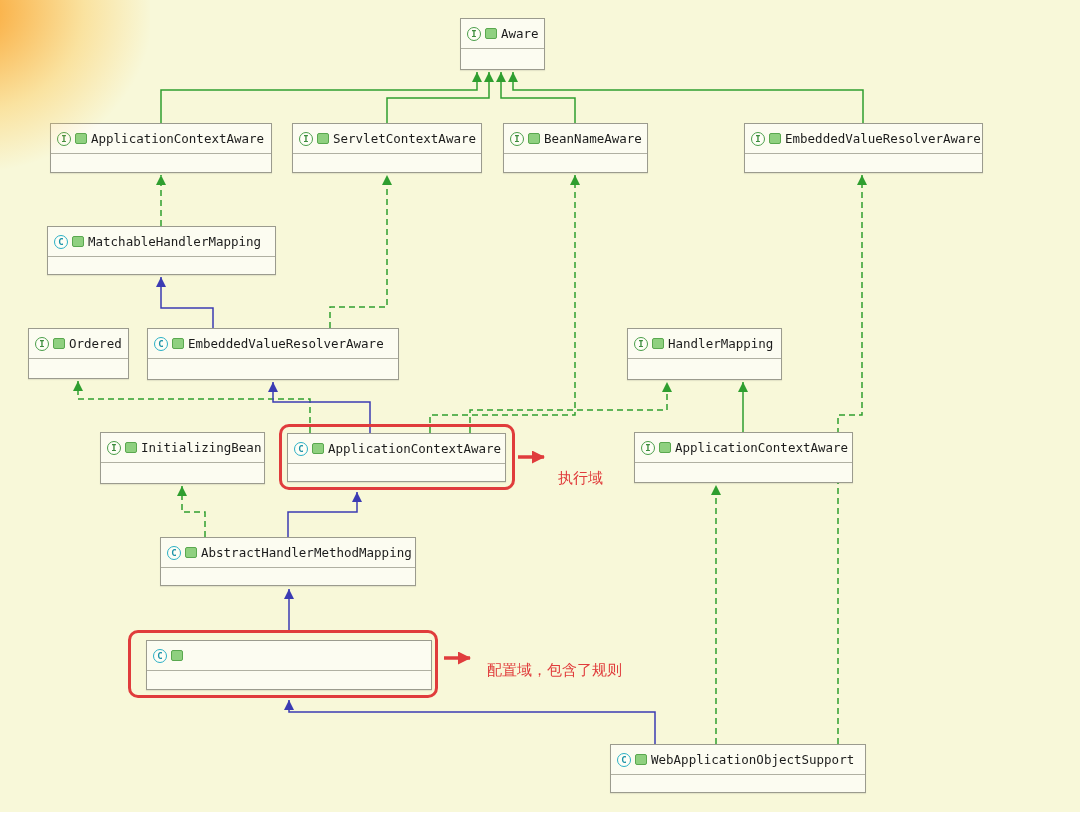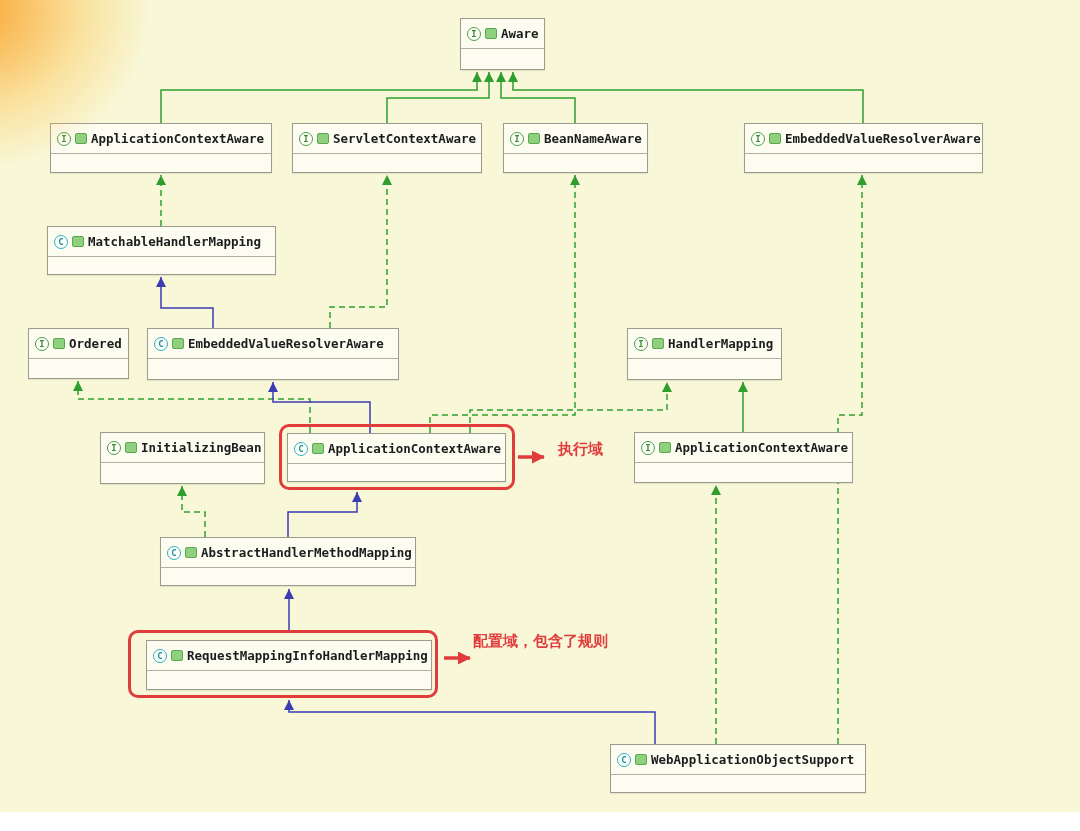--- a/index.html
+++ b/index.html
@@ -10,30 +10,30 @@
     pointer-events:none;}
   svg.edges{position:absolute;left:0;top:0;}
   .edge-g{fill:none;stroke:#2f9e2f;stroke-width:1.5;}
   .edge-b{fill:none;stroke:#3b3bb3;stroke-width:1.5;}
   .edge-r{fill:none;stroke:#e03c3c;stroke-width:3.5;}
   .dash{stroke-dasharray:6 4;}
   .node{position:absolute;background:#fcfcf1;border:1px solid #9b9b8e;box-sizing:border-box;
     display:flex;flex-direction:column;box-shadow:0 1px 1px rgba(0,0,0,.08);}
   .node-header{display:flex;align-items:center;gap:4px;padding:0 6px;height:29px;
     border-bottom:1px solid #b0b0a2;white-space:nowrap;}
-  .node-label{font-weight:bold;font-size:12.5px;color:#1c1c1c;}
+  .node-label{font-weight:normal;font-size:12.5px;color:#1c1c1c;}
   .badge{width:14px;height:14px;border-radius:50%;display:flex;align-items:center;justify-content:center;
     font-size:9px;font-weight:bold;flex:none;background:#fefef6;box-sizing:border-box;}
   .badge.iface{border:1.5px solid #4a9e4a;color:#3c8c3c;}
   .badge.cls{border:1.5px solid #2bb0c5;color:#1d93a8;}
   .mini{width:10px;height:9px;background:#8fd07f;border:1px solid #5aa84f;border-radius:2px;flex:none;}
   .node-body{flex:1;}
   .red-outline{position:absolute;border:3px solid #e03c3c;border-radius:10px;pointer-events:none;box-sizing:border-box;}
-  .anno{position:absolute;color:#e03c3c;font-weight:bold;font-size:15px;
-    font-family:"DejaVu Sans","Liberation Sans",sans-serif;white-space:nowrap;}
+  .anno{position:absolute;color:#e03c3c;font-weight:normal;font-size:15px;
+    font-family:"DejaVu Sans","Liberation Sans",sans-serif;white-space:nowrap;margin-top:29px;}
 </style>
 </head>
 <body>
 
 <div class="canvas">
 
   <svg class="edges" width="1080" height="812">
     <defs>
       <marker id="ag" markerUnits="userSpaceOnUse" markerWidth="12" markerHeight="11" refX="10" refY="5" orient="auto">
         <path d="M0,0 L10,5 L0,10 z" fill="#2f9e2f"></path>
@@ -185,35 +185,34 @@
       <span class="mini"></span>
       <span class="node-label">AbstractHandlerMethodMapping</span>
     </div>
     <div class="node-body"></div>
   </div>
 
   <div class="node" style="left:146px;top:640px;width:286px;height:50px">
     <div class="node-header">
       <span class="badge cls">C</span>
       <span class="mini"></span>
-      <span class="node-label">RequestMappingInfoHandlerMapping</span>
     </div>
     <div class="node-body"></div>
   </div>
 
   <div class="node" style="left:610px;top:744px;width:256px;height:49px">
     <div class="node-header">
       <span class="badge cls">C</span>
       <span class="mini"></span>
       <span class="node-label">WebApplicationObjectSupport</span>
     </div>
     <div class="node-body"></div>
   </div>
 
   <div class="red-outline" style="left:279px;top:424px;width:236px;height:66px"></div>
   <div class="red-outline" style="left:128px;top:630px;width:310px;height:68px"></div>
 
   <div class="anno" style="left:558px;top:440px">执行域</div>
-  <div class="anno" style="left:473px;top:632px">配置域，包含了规则</div>
+  <div class="anno" style="left:487px;top:632px">配置域，包含了规则</div>
 
   <div class="corner-glow"></div>
 
 </div>
 
 </body></html>

